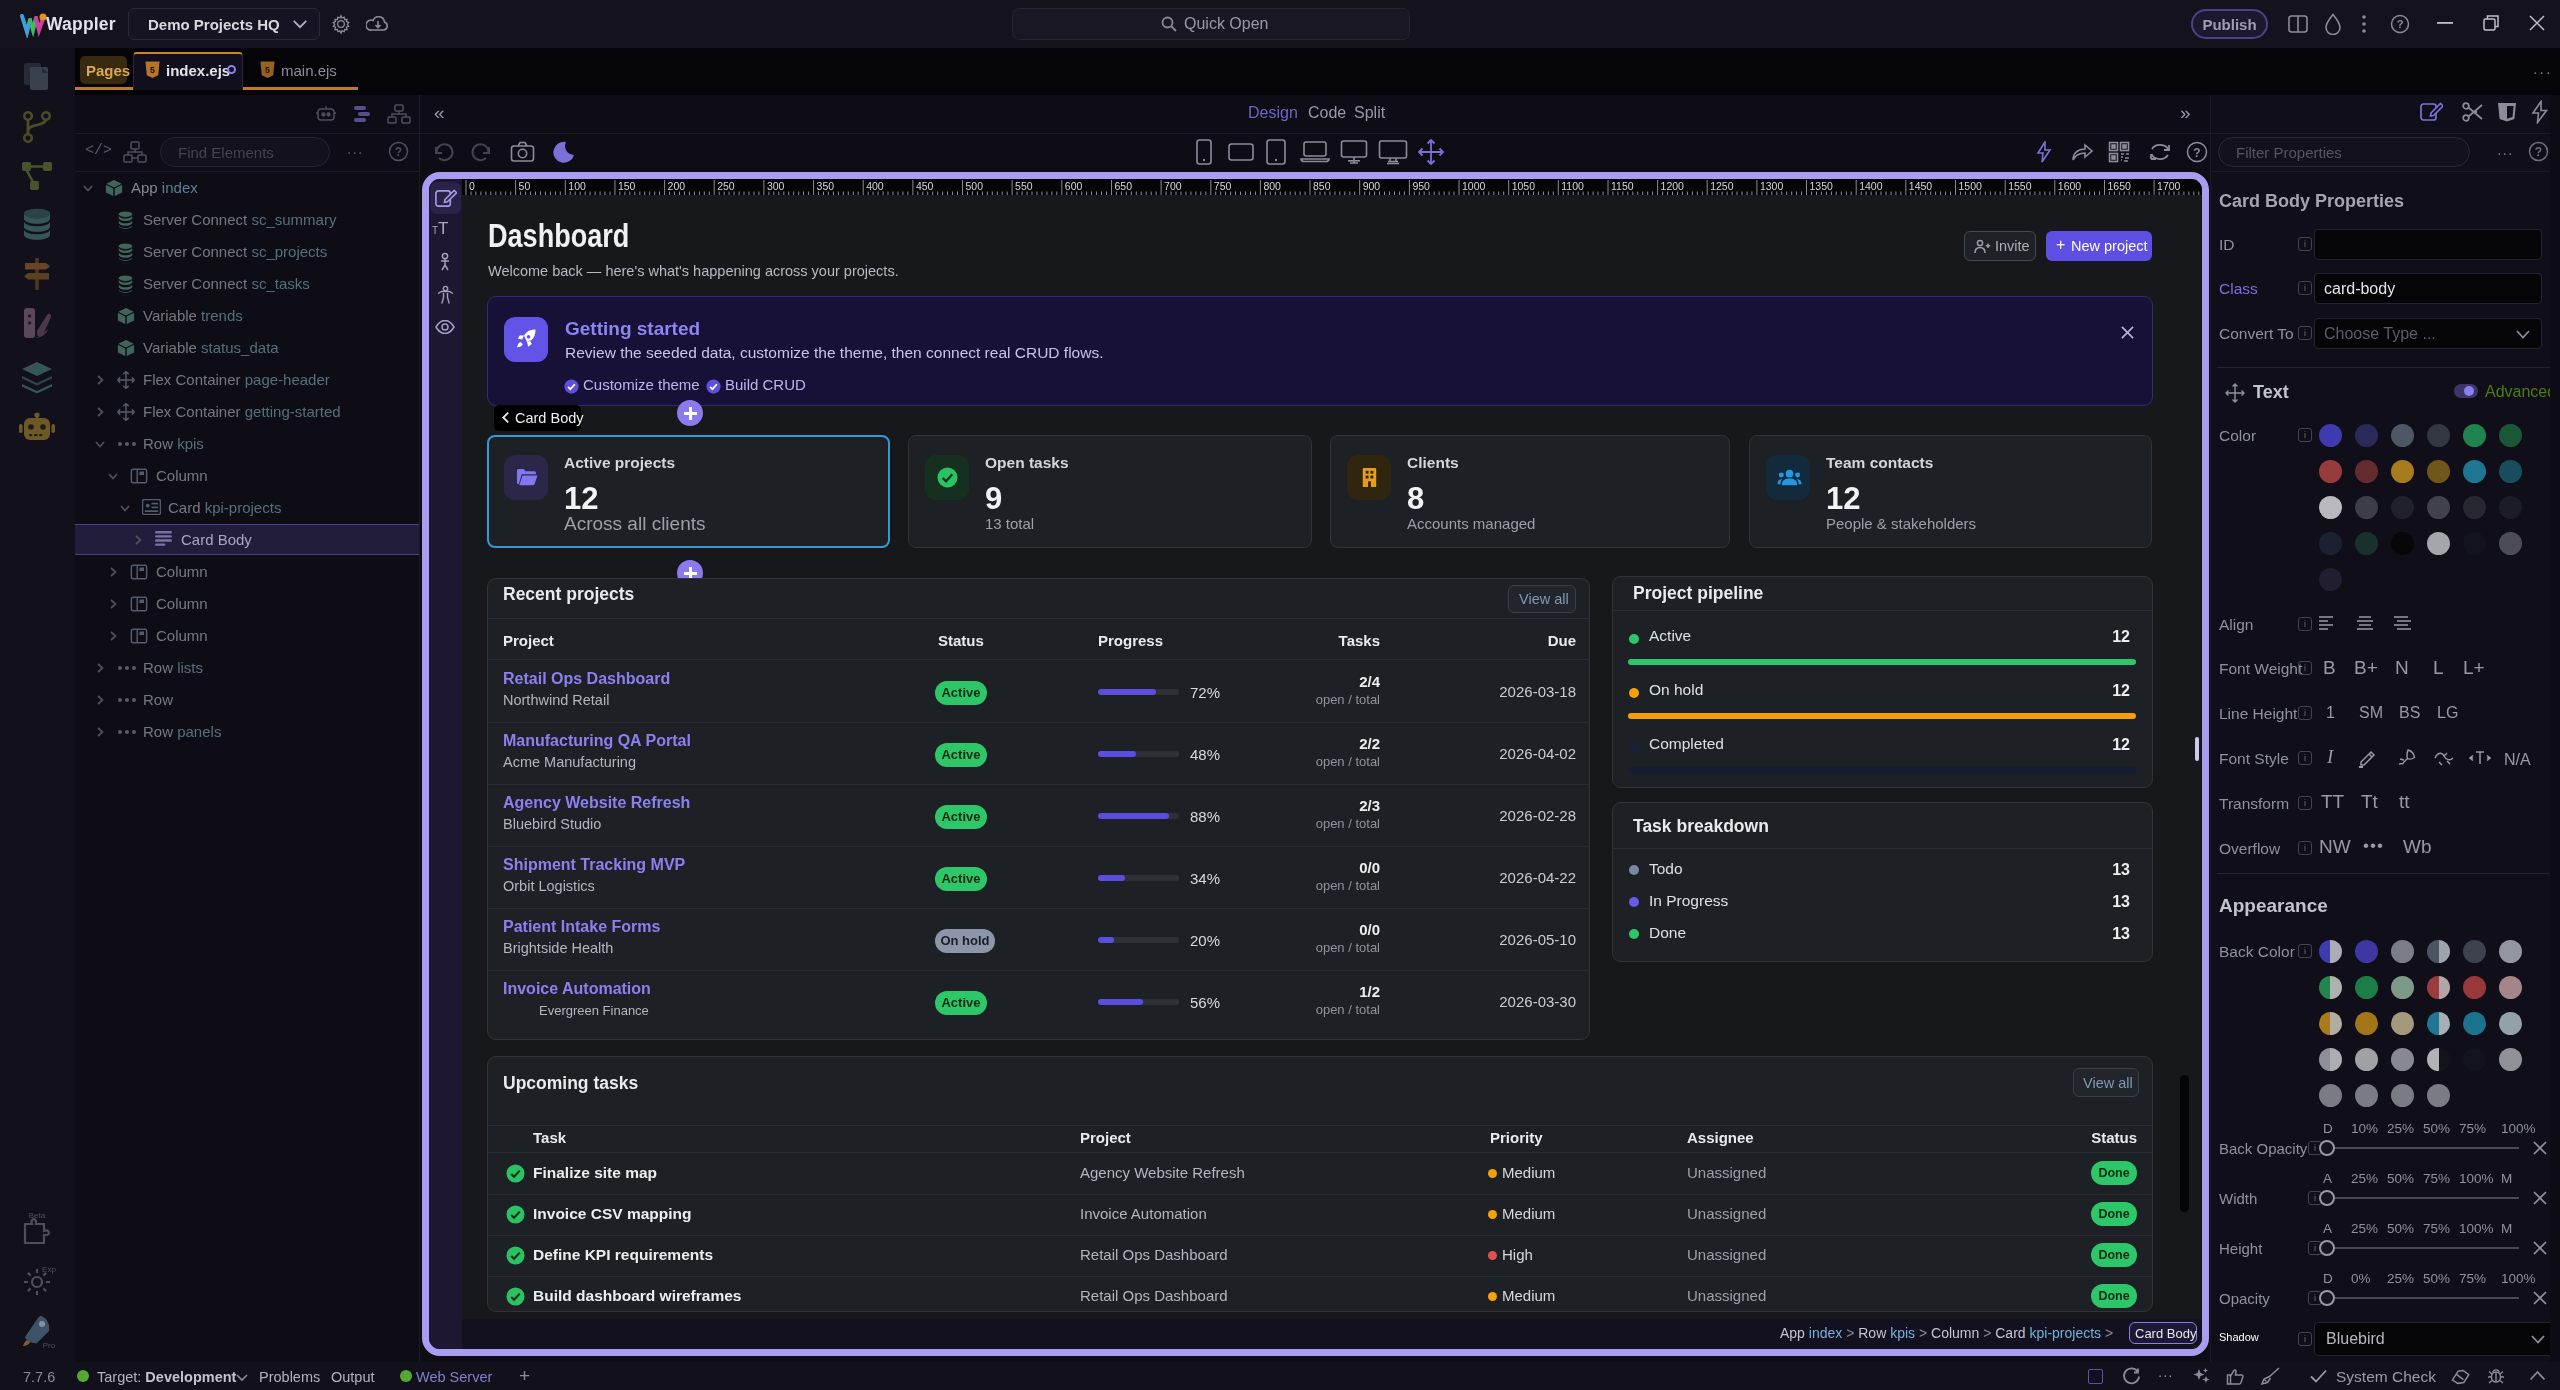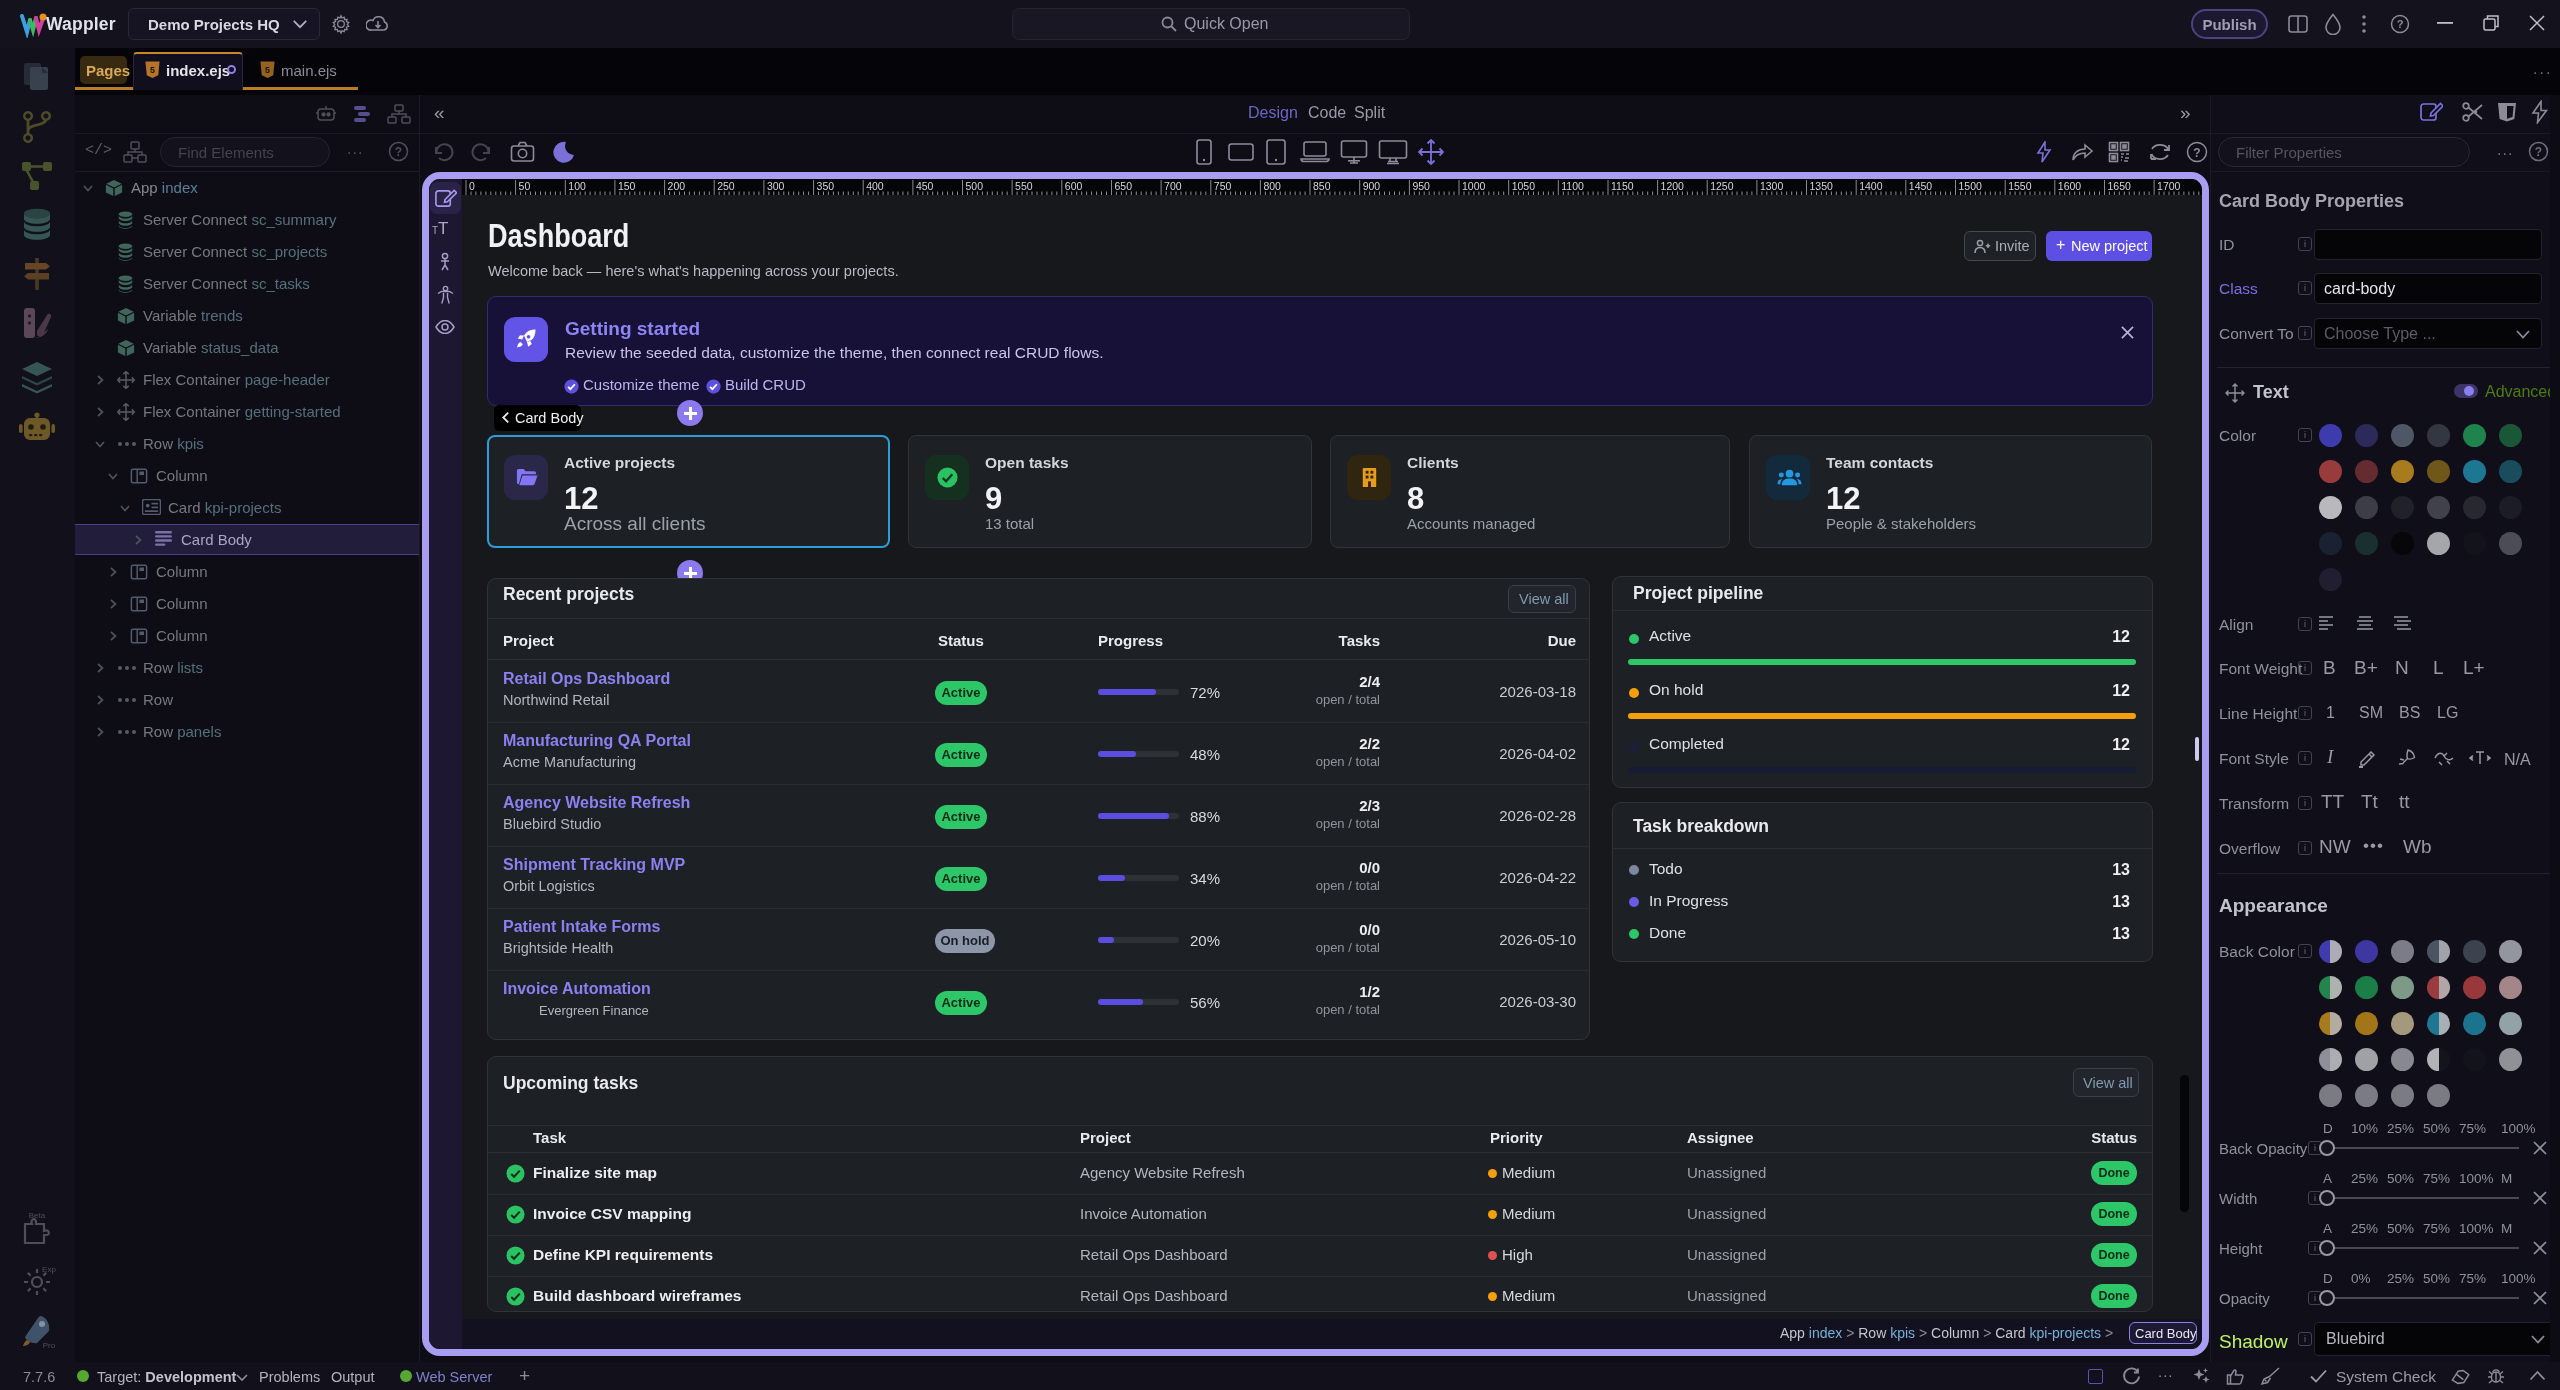--- a/index.html
+++ b/index.html
@@ -1441,21 +1441,21 @@
 <div class="abs" style="left:140px;top:1176px;font-size:13.5px;color:#8f919c;">0%</div>
 <div class="abs" style="left:176px;top:1176px;font-size:13.5px;color:#8f919c;">25%</div>
 <div class="abs" style="left:212px;top:1176px;font-size:13.5px;color:#8f919c;">50%</div>
 <div class="abs" style="left:248px;top:1176px;font-size:13.5px;color:#8f919c;">75%</div>
 <div class="abs" style="left:290px;top:1176px;font-size:13.5px;color:#8f919c;">100%</div>
 <div class="abs" style="left:108px;top:1202px;width:200px;height:2px;background:#4a4852;"></div>
 <div class="abs" style="left:108px;top:1195px;width:16px;height:16px;border:2px solid #9a98a6;border-radius:50%;background:#15141e;"></div>
 <svg class="abs" style="left:322px;top:1196px" width="14" height="14" viewBox="0 0 14 14">
         <path d="M1 1 L13 13 M13 1 L1 13" stroke="#8f919c" stroke-width="1.7"></path>
       </svg>
-<div class="abs" style="left:8px;top:1236px;font-size:19px;color:#bef264;text-align:right;">Shadow</div>
+<div class="abs" style="left:8px;top:1236px;font-size:11px;color:#ffffff;text-align:right;">Shadow</div>
 <div class="abs" style="left:87px;top:1237px;width:14px;height:14px;border:1px solid #44424e;border-radius:3px;text-align:center;line-height:13px;font-size:9px;color:#6f6d7a;">i</div>
 <div class="abs" style="left:103px;top:1227px;width:240px;height:34px;background:#050507;border:1px solid #222230;border-radius:4px;"></div>
 <div class="abs" style="left:115px;top:1235px;font-size:16px;color:#b8b8c0;">Bluebird</div>
 <svg class="abs" style="left:320px;top:1240px" width="14" height="9" viewBox="0 0 14 9">
         <path d="M1 1 L7 7.5 L13 1" stroke="#8d8b9a" stroke-width="1.8" fill="none"></path>
       </svg>
 </div>
 <div class="abs" style="left:0;top:1362px;width:2560px;height:28px;background:#12101b;">
 <div class="abs" style="left:23px;top:7px;font-size:14.5px;color:#8d8b9a;">7.7.6</div>
 <div class="abs" style="left:77px;top:8px;width:12px;height:12px;border-radius:50%;background:#56a832;"></div>

